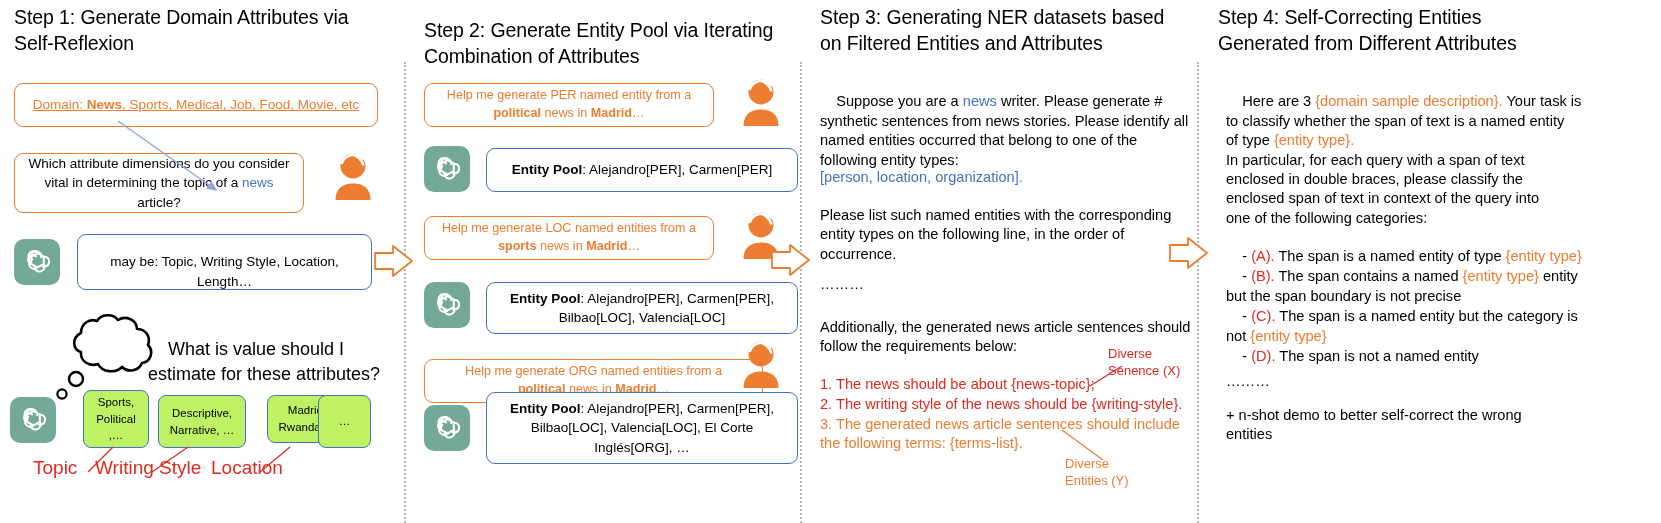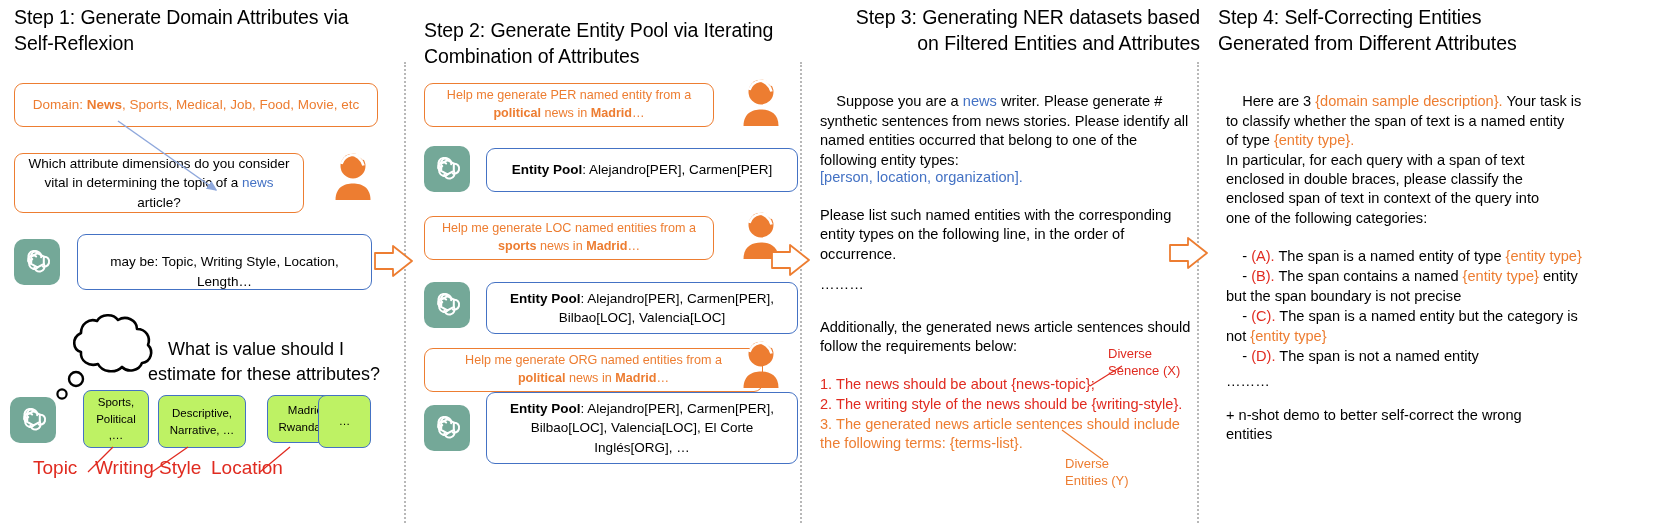--- a/index.html
+++ b/index.html
@@ -149,31 +149,31 @@
   <div class="divider" style="left:1197px;"></div>
 
   <div class="step-title" style="left:14px; top:4px; width:380px;">
     <span>Step 1: Generate Domain Attributes via</span><br>
     <span>Self-Reflexion</span>
   </div>
   <div class="step-title" style="left:424px; top:17px; width:380px;">
     <span>Step 2: Generate Entity Pool via Iterating</span><br>
     <span>Combination of Attributes</span>
   </div>
-  <div class="step-title" style="left:820px; top:4px; width:380px;text-align:right;">
+  <div class="step-title" style="left:820px; top:4px; width:380px;">
     <span>Step 3: Generating NER datasets based</span><br>
     <span>on Filtered Entities and Attributes</span>
   </div>
   <div class="step-title" style="left:1218px; top:4px; width:400px;">
     <span>Step 4: Self-Correcting Entities</span><br>
     <span>Generated from Different Attributes</span>
   </div>
 
   <div class="bubble bubble-orange" style="left:14px; top:83px; width:364px; height:44px;">
-    <div class="bubble-inner" style="font-size:13.5px;">
+    <div class="bubble-inner" style="font-size:13.5px;text-decoration:underline;">
       <span>Domain: </span><b>News</b><span>, Sports, Medical, Job, Food, Movie, etc</span>
     </div>
   </div>
 
   <div class="bubble bubble-orange" style="left:14px; top:153px; width:290px; height:60px;">
     <div class="bubble-inner" style="font-size:13.5px; color:#000;">
       <span>Which attribute dimensions do you consider</span><br><span>vital in determining the topic of a </span><span class="blue-txt">news</span><span> article?</span>
     </div>
   </div>
 
@@ -321,21 +321,21 @@
         <path d="M9.5 10 C9 6.3 12.5 3.5 15.9 4.5 C19.2 5.5 20.2 8.7 19.8 10.6"></path>
       </g>
     </svg>
   </div>
   <div class="bubble bubble-blue" style="left:486px; top:282px; width:312px; height:52px;">
     <div class="bubble-inner" style="font-size:13.5px;">
       <b>Entity Pool</b><span>: Alejandro[PER], Carmen[PER],</span><br><span>Bilbao[LOC], Valencia[LOC]</span>
     </div>
   </div>
 
-  <div class="bubble bubble-orange" style="left:424px; top:348px; width:339px; height:44px;">
+  <div class="bubble bubble-orange" style="left:424px; top:359px; width:339px; height:44px;">
     <div class="bubble-inner" style="font-size:12.6px;">
       <span>Help me generate ORG named entities from a</span><br><b>political</b><span> news in </span><b>Madrid</b><span>…</span>
     </div>
   </div>
   <div class="avatar-user" style="left:738px; top:340px;">
     <svg viewBox="0 0 46 48" width="46" height="48" aria-hidden="true">
       <circle cx="23" cy="14" r="12.5" fill="#ED7D31"></circle>
       <path d="M11.5 12 A13 13 0 0 1 34 7.5" stroke="#fff" stroke-width="2.6" fill="none"></path>
       <path d="M20 2.2 A15 15 0 0 1 33.5 13.5" stroke="#fff" stroke-width="2.6" fill="none"></path>
       <path d="M5.5 48 C5.5 35.5 14 31.5 23 31.5 C32 31.5 40.5 35.5 40.5 48 Z" fill="#ED7D31"></path>

